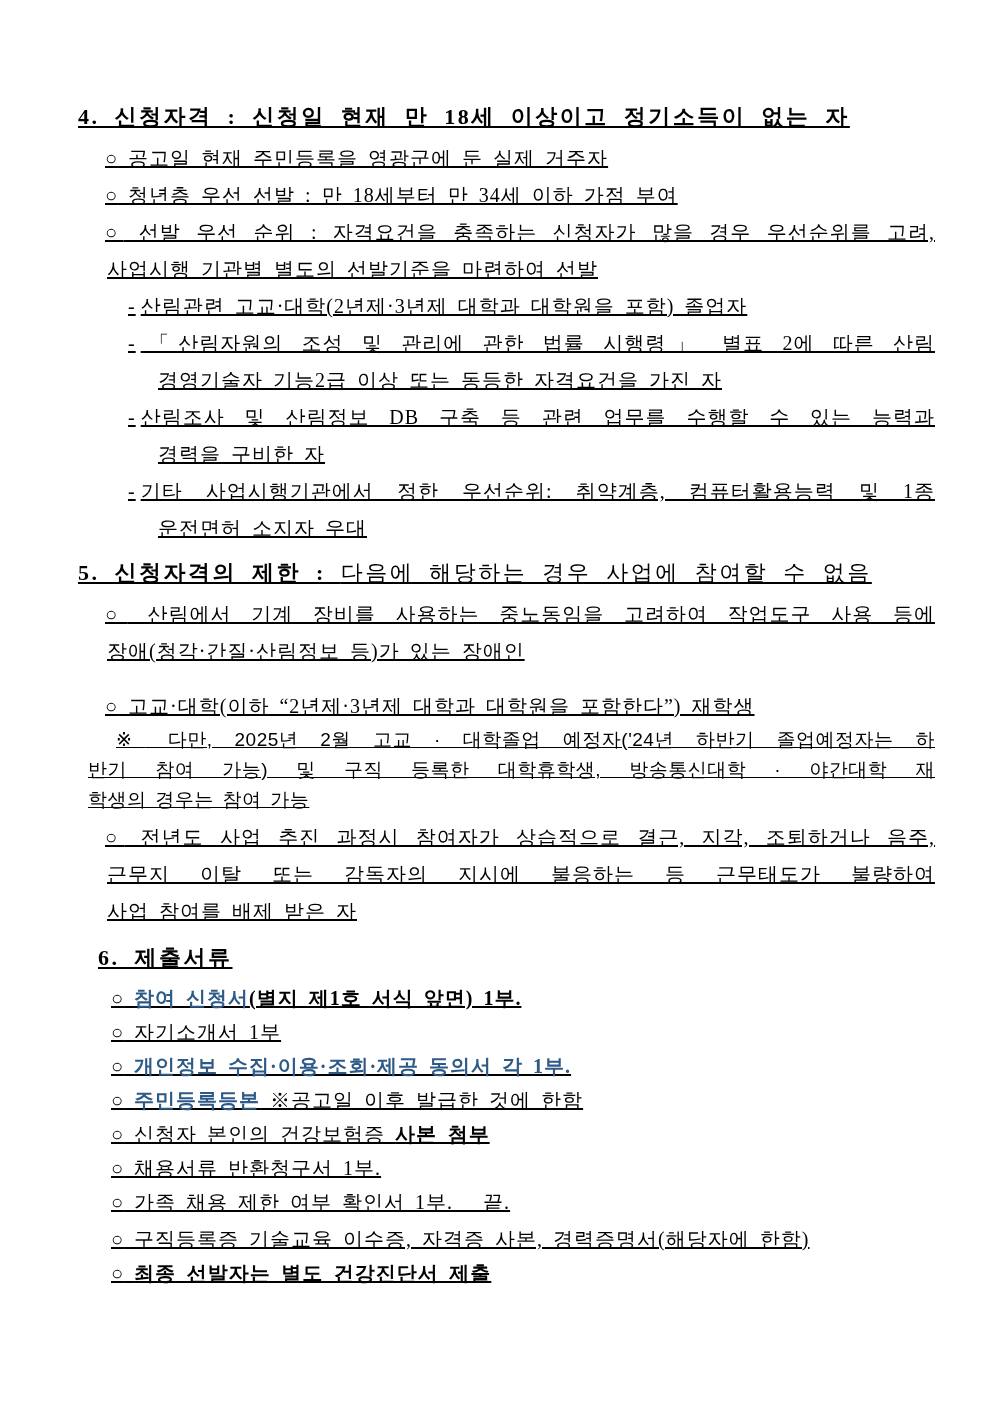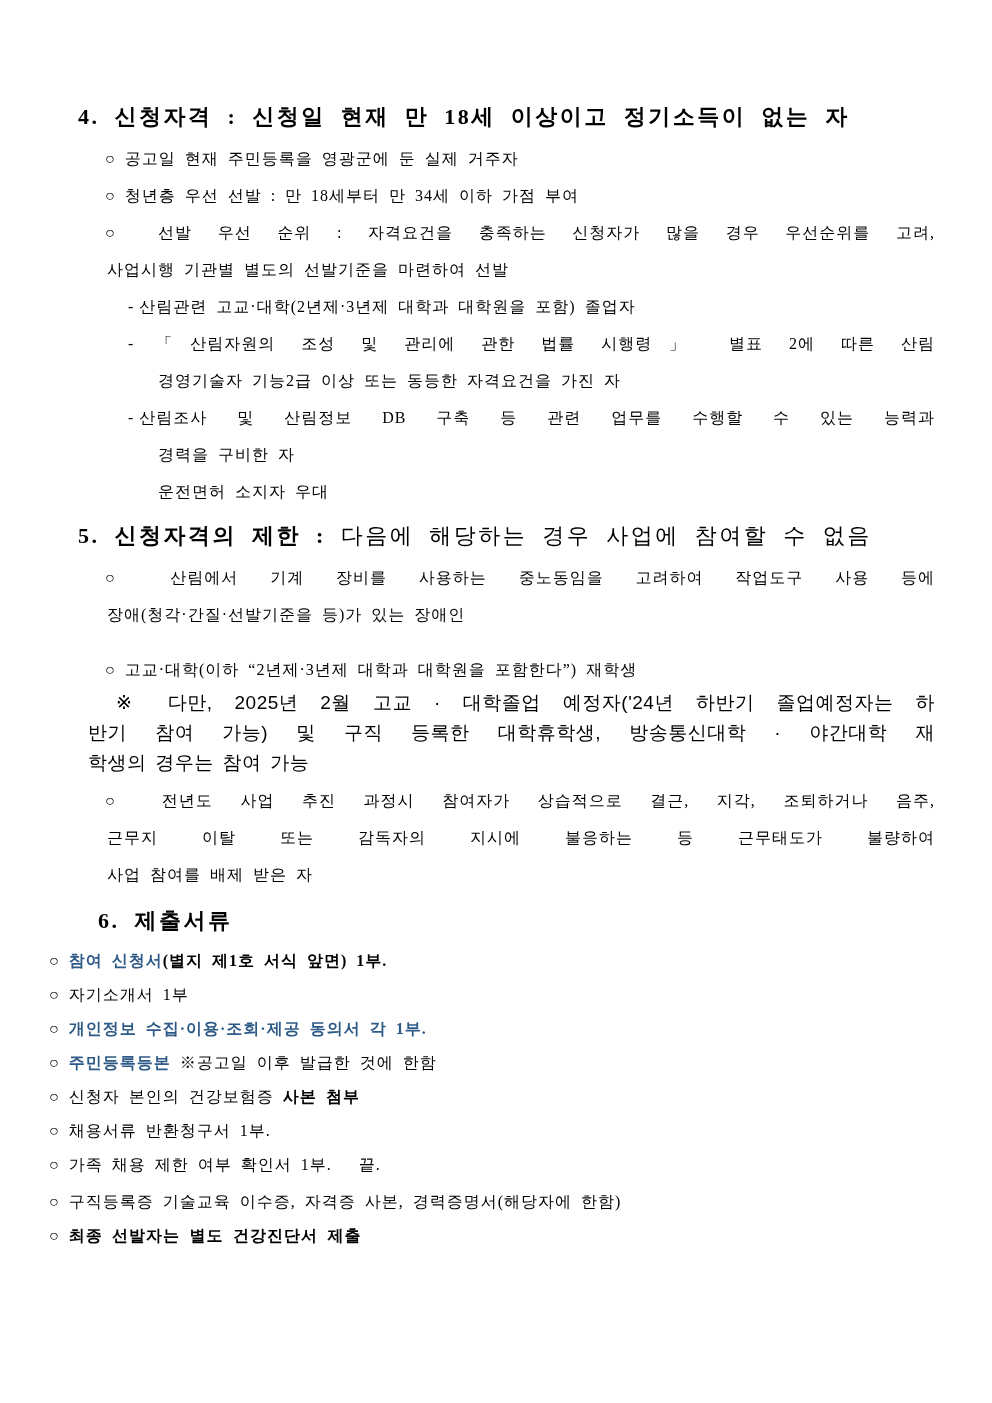--- a/index.html
+++ b/index.html
@@ -8,48 +8,49 @@
     height: 1403px;
     background: #ffffff;
     overflow: hidden;
     font-family: "Liberation Serif", "DejaVu Serif", serif;
   }
   .page {
     position: relative;
     width: 992px;
     height: 1038px;
     background: var(--page-bg, #ffffff);
+    text-decoration: underline;
   }
   #doc {
     padding: 94px 57px 0 0;
     color: var(--ink, #000000);
   }
   .line {
     font-family: "Liberation Serif", "DejaVu Serif", serif;
-    font-size: 16px;
+    font-size: 20px;
     line-height: 37px;
     letter-spacing: 1px;
     word-spacing: 4px;
     color: var(--ink, #000000);
     word-break: keep-all;
   }
   
   .h  { font-size: 22px; font-weight: bold; line-height: 46px; padding-left: 78px;
         letter-spacing: 2.5px; word-spacing: 7px; }
   .b  { padding-left: 105px; }
   .c  { padding-left: 69px; margin-left: 38px; }
   .d  { padding-left: 128px; }
   .dc { padding-left: 158px; }
   .n  { padding-left: 116px; }
   .nc { padding-left: 88px; }
   .n, .nc {
     font-family: "Liberation Sans", "DejaVu Sans", sans-serif;
     font-size: 19px; line-height: 30px; letter-spacing: 0.5px; word-spacing: 3px;
   }
-  .b6 { padding-left: 49px; line-height: 34px; }
+  .b6 { padding-left: 111px; line-height: 34px; }
   
   .j { text-align: justify; text-align-last: justify; }
   
   .s-n  { font-weight: normal; }
   .s-b  { font-weight: bold; }
   .s-hn { font-weight: normal; }
   .s-bk { font-weight: bold; }
   .s-bb { font-weight: bold; color: var(--blue, #2e5a87); }
   .s-g  { font-family: "Liberation Sans", "DejaVu Sans", sans-serif; }
   .s-gb { font-family: "Liberation Sans", "DejaVu Sans", sans-serif; font-weight: bold; }
@@ -64,24 +65,25 @@
       <div class="line h" data-name="section-heading"><span class="s-b" data-name="text-segment">4. 신청자격 : 신청일 현재 만 18세 이상이고 정기소득이 없는 자</span></div>
       <div class="line b" data-name="bullet-item"><span class="s-n s-mk" data-name="bullet-marker">○</span><span class="s-n" data-name="text-segment"> 공고일 현재 주민등록을 영광군에 둔 실제 거주자</span></div>
       <div class="line b" data-name="bullet-item"><span class="s-n s-mk" data-name="bullet-marker">○</span><span class="s-n" data-name="text-segment"> 청년층 우선 선발 : 만 18세부터 만 34세 이하 가점 부여</span></div>
       <div class="line b j" data-name="bullet-item"><span class="s-n s-mk" data-name="bullet-marker">○</span><span class="s-n" data-name="text-segment"> 선발 우선 순위 : 자격요건을 충족하는 신청자가 많을 경우 우선순위를 고려,</span></div>
       <div class="line c" data-name="continuation-line"><span class="s-n" data-name="text-segment">사업시행 기관별 별도의 선발기준을 마련하여 선발</span></div>
       <div class="line d" data-name="dash-item"><span class="s-n s-mk" data-name="dash-marker">-</span><span class="s-n" data-name="text-segment">산림관련 고교·대학(2년제·3년제 대학과 대학원을 포함) 졸업자</span></div>
       <div class="line d j" data-name="dash-item"><span class="s-n s-mk" data-name="dash-marker">-</span><span class="s-n" data-name="text-segment">「산림자원의 조성 및 관리에 관한 법률 시행령」 별표 2에 따른 산림</span></div>
       <div class="line dc" data-name="continuation-line"><span class="s-n" data-name="text-segment">경영기술자 기능2급 이상 또는 동등한 자격요건을 가진 자</span></div>
       <div class="line d j" data-name="dash-item"><span class="s-n s-mk" data-name="dash-marker">-</span><span class="s-n" data-name="text-segment">산림조사 및 산림정보 DB 구축 등 관련 업무를 수행할 수 있는 능력과</span></div>
       <div class="line dc" data-name="continuation-line"><span class="s-n" data-name="text-segment">경력을 구비한 자</span></div>
+      <div class="line d j" data-name="dash-item"><span class="s-n s-mk" data-name="dash-marker">-</span><span class="s-n" data-name="text-segment">기타 사업시행기관에서 정한 우선순위: 취약계층, 컴퓨터활용능력 및 1종</span></div>
       <div class="line dc" data-name="continuation-line"><span class="s-n" data-name="text-segment">운전면허 소지자 우대</span></div>
       <div class="line h" data-name="section-heading" style="margin-top: 3px;"><span class="s-b" data-name="text-segment">5. 신청자격의 제한 : </span><span class="s-hn" data-name="text-segment">다음에 해당하는 경우 사업에 참여할 수 없음</span></div>
       <div class="line b j" data-name="bullet-item"><span class="s-n s-mk" data-name="bullet-marker">○</span><span class="s-n" data-name="text-segment"> 산림에서 기계 장비를 사용하는 중노동임을 고려하여 작업도구 사용 등에</span></div>
-      <div class="line c" data-name="continuation-line"><span class="s-n" data-name="text-segment">장애(청각·간질·선발기준을 등)가 있는 장애인</span></div>
+      <div class="line c" data-name="continuation-line"><span class="s-n" data-name="text-segment">장애(청각·간질·산림정보 등)가 있는 장애인</span></div>
       <div class="line b" data-name="bullet-item" style="margin-top: 18px;"><span class="s-n s-mk" data-name="bullet-marker">○</span><span class="s-n" data-name="text-segment"> 고교·대학(이하 “2년제·3년제 대학과 대학원을 포함한다”) 재학생</span></div>
       <div class="line n j" data-name="note-item" style="margin-top: 0;"><span class="s-g s-mk" data-name="note-marker">※</span><span class="s-g" data-name="text-segment"> 다만, 2025년 2월 고교 · 대학졸업 예정자('24년 하반기 졸업예정자는 하</span></div>
       <div class="line nc j" data-name="continuation-line"><span class="s-g" data-name="text-segment">반기 참여 가능) 및 구직 등록한 대학휴학생, 방송통신대학 · 야간대학 재</span></div>
       <div class="line nc" data-name="continuation-line"><span class="s-g" data-name="text-segment">학생의 경우는 참여 가능</span></div>
       <div class="line b j" data-name="bullet-item" style="margin-top: 4px;"><span class="s-n s-mk" data-name="bullet-marker">○</span><span class="s-n" data-name="text-segment"> 전년도 사업 추진 과정시 참여자가 상습적으로 결근, 지각, 조퇴하거나 음주,</span></div>
       <div class="line c j" data-name="continuation-line"><span class="s-n" data-name="text-segment">근무지 이탈 또는 감독자의 지시에 불응하는 등 근무태도가 불량하여</span></div>
       <div class="line c" data-name="continuation-line"><span class="s-n" data-name="text-segment">사업 참여를 배제 받은 자</span></div>
       <div class="line h" data-name="section-heading" style="margin-top: 5px; margin-left: 20px;"><span class="s-b" data-name="text-segment">6. 제출서류</span></div>
       <div class="line b6" data-name="bullet-item"><span class="s-n s-mk" data-name="bullet-marker">○</span><span class="s-n" data-name="text-segment"> </span><span class="s-bb" data-name="text-segment">참여 신청서</span><span class="s-bk" data-name="text-segment">(별지 제1호 서식 앞면) 1부.</span></div>
       <div class="line b6" data-name="bullet-item"><span class="s-n s-mk" data-name="bullet-marker">○</span><span class="s-n" data-name="text-segment"> 자기소개서 1부</span></div>

